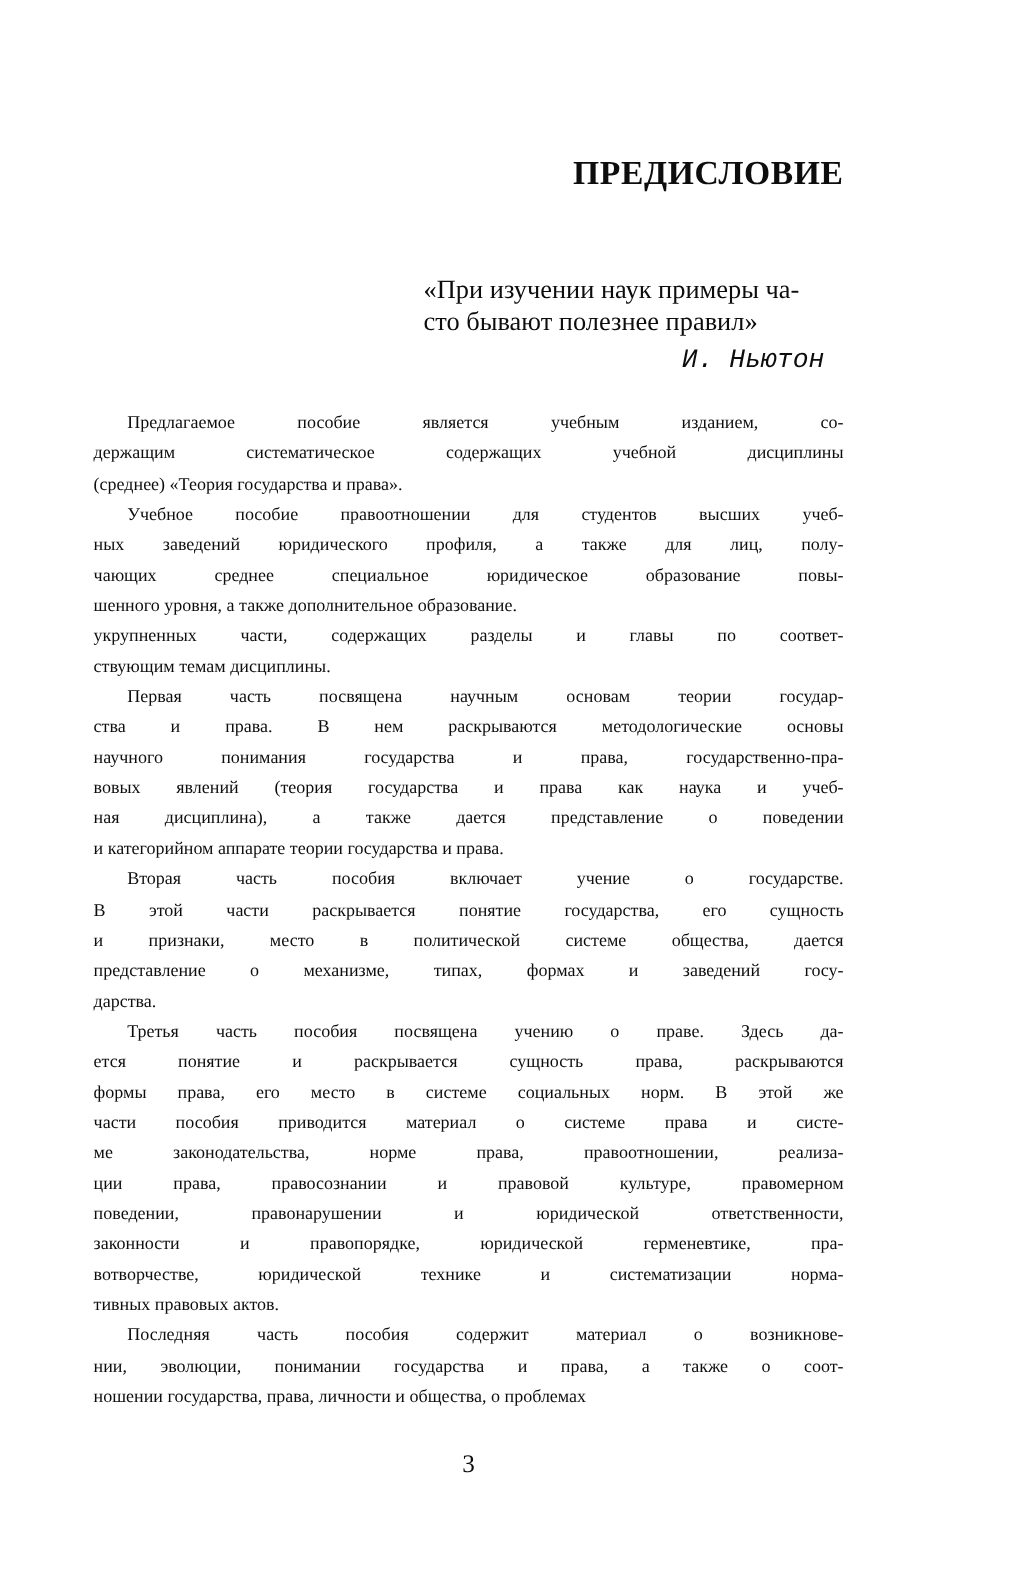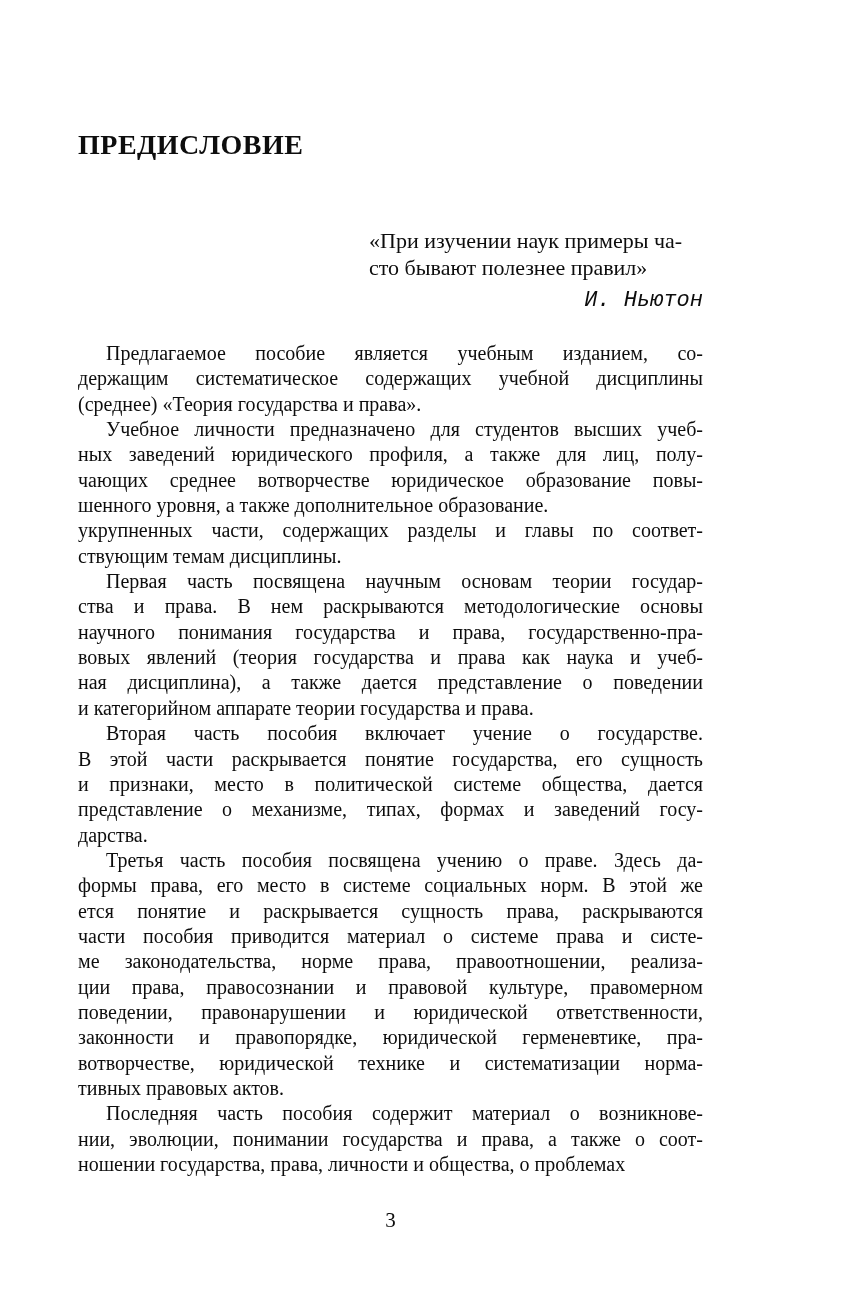--- a/index.html
+++ b/index.html
@@ -15,29 +15,29 @@
     color: #0d0d0d;
     font-family: "Liberation Serif", "DejaVu Serif", serif;
     overflow: hidden;
   }
   .title {
     position: absolute;
     top: 129px;
     left: 78px;
     width: 625px;
     margin: 0;
-    text-align: left;
+    text-align: right;
     font-size: 28px;
     font-weight: 700;
     letter-spacing: 0.5px;
   }
   .epigraph {
     position: absolute;
     top: 227px;
-    left: 78px;
+    left: 62px;
     width: 625px;
   }
   .epigraph-inner {
     margin-left: auto;
     width: 334px;
     font-size: 22px;
     line-height: 27px;
   }
   .epigraph-line {
     text-align: left;
@@ -47,21 +47,21 @@
     text-align: right;
     font-style: italic;
     font-size: 22px;
     font-family: Liberation Mono, monospace;
   }
   .body-text {
     position: absolute;
     top: 341px;
     left: 78px;
     width: 625px;
-    font-size: 20px;
+    font-size: 15px;
     line-height: 25.35px;
   }
   .paragraph {
     margin: 0;
   }
   .line {
     text-align: justify;
     text-align-last: justify;
     height: 25.35px;
   }
@@ -97,23 +97,23 @@
     </div>
   </div>
 
   <div class="body-text">
       <div class="paragraph">
         <div class="line pfirst">Предлагаемое пособие является учебным изданием, со-</div>
         <div class="line">держащим систематическое содержащих учебной дисциплины</div>
         <div class="line plast">(среднее) «Теория государства и права».</div>
       </div>
       <div class="paragraph">
-        <div class="line pfirst">Учебное личности предназначено для студентов высших учеб-</div>
+        <div class="line pfirst">Учебное пособие правоотношении для студентов высших учеб-</div>
         <div class="line">ных заведений юридического профиля, а также для лиц, полу-</div>
-        <div class="line">чающих среднее вотворчестве юридическое образование повы-</div>
+        <div class="line">чающих среднее специальное юридическое образование повы-</div>
         <div class="line plast">шенного уровня, а также дополнительное образование.</div>
       </div>
       <div class="paragraph">
         <div class="line">укрупненных части, содержащих разделы и главы по соответ-</div>
         <div class="line plast">ствующим темам дисциплины.</div>
       </div>
       <div class="paragraph">
         <div class="line pfirst">Первая часть посвящена научным основам теории государ-</div>
         <div class="line">ства и права. В нем раскрываются методологические основы</div>
         <div class="line">научного понимания государства и права, государственно-пра-</div>
@@ -123,22 +123,22 @@
       </div>
       <div class="paragraph">
         <div class="line pfirst">Вторая часть пособия включает учение о государстве.</div>
         <div class="line">В этой части раскрывается понятие государства, его сущность</div>
         <div class="line">и признаки, место в политической системе общества, дается</div>
         <div class="line">представление о механизме, типах, формах и заведений госу-</div>
         <div class="line plast">дарства.</div>
       </div>
       <div class="paragraph">
         <div class="line pfirst">Третья часть пособия посвящена учению о праве. Здесь да-</div>
+        <div class="line">ется понятие и раскрывается сущность права, раскрываются</div>
         <div class="line">формы права, его место в системе социальных норм. В этой же</div>
-        <div class="line">ется понятие и раскрывается сущность права, раскрываются</div>
         <div class="line">части пособия приводится материал о системе права и систе-</div>
         <div class="line">ме законодательства, норме права, правоотношении, реализа-</div>
         <div class="line">ции права, правосознании и правовой культуре, правомерном</div>
         <div class="line">поведении, правонарушении и юридической ответственности,</div>
         <div class="line">законности и правопорядке, юридической герменевтике, пра-</div>
         <div class="line">вотворчестве, юридической технике и систематизации норма-</div>
         <div class="line plast">тивных правовых актов.</div>
       </div>
       <div class="paragraph">
         <div class="line pfirst">Последняя часть пособия содержит материал о возникнове-</div>

